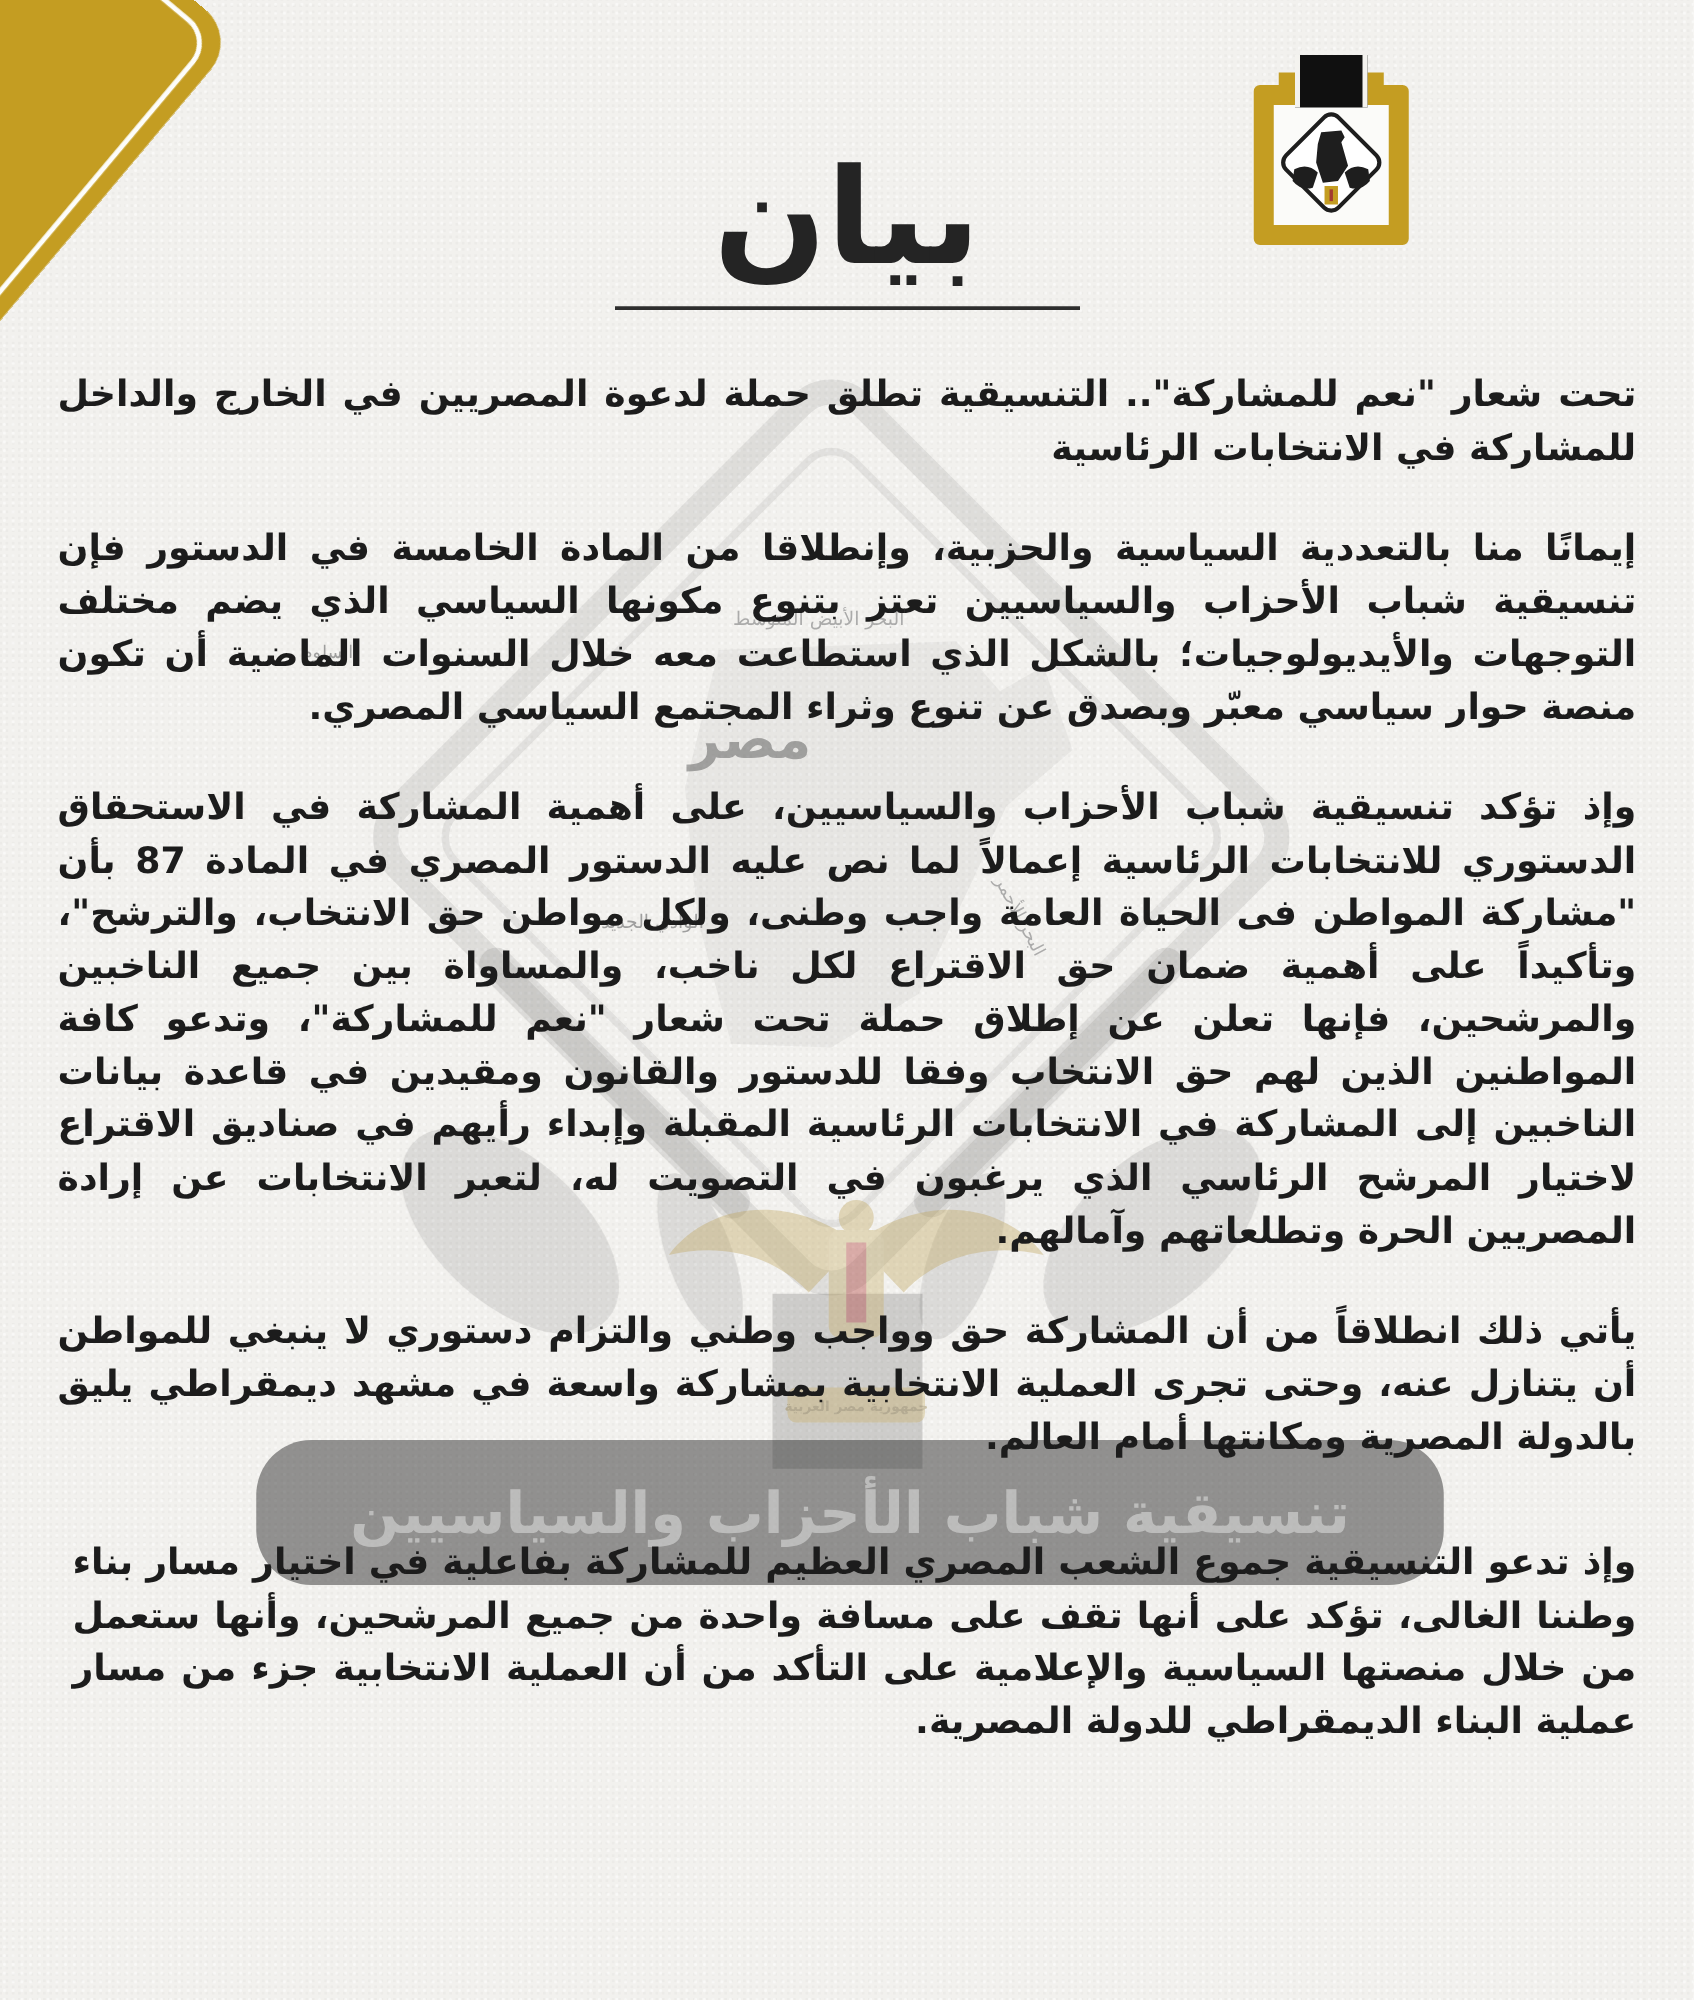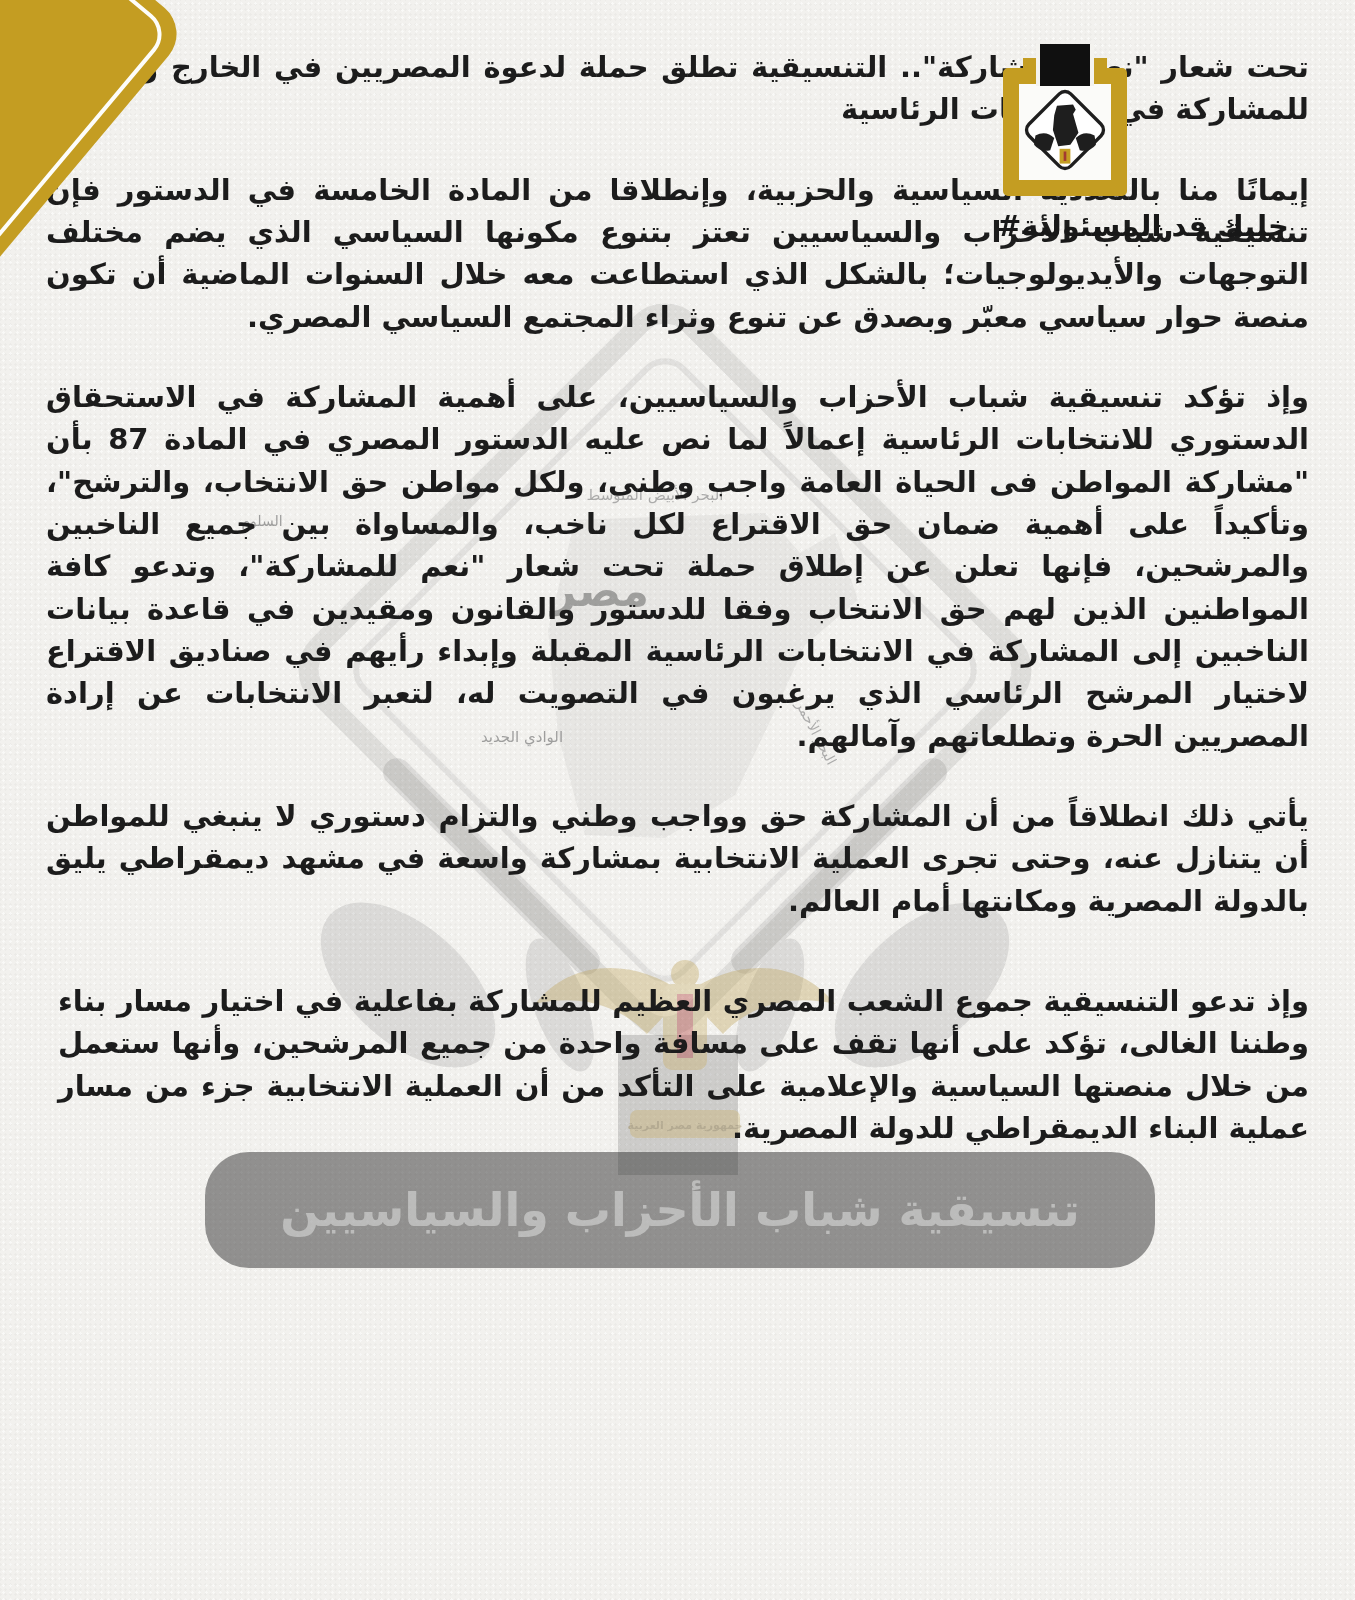--- a/index.html
+++ b/index.html
@@ -125,23 +125,26 @@
       <div class="ballot-paper"></div>
       <svg class="box-emblem" viewBox="0 0 64 64">
         <rect x="10" y="10" width="44" height="44" rx="6" transform="rotate(45 32 32)" fill="#ffffff" stroke="#1e1e1e" stroke-width="2.5"></rect>
         <path d="M26 14 L38 13 L40 17 L38 20 L42 34 L36 43 L27 44 L23 32 L24 21 Z" fill="#1e1e1e"></path>
         <path d="M10 36 q8 -4 14 2 l-3 9 q-7 2 -12 -4 Z" fill="#1e1e1e"></path>
         <path d="M54 36 q-8 -4 -14 2 l3 9 q7 2 12 -4 Z" fill="#1e1e1e"></path>
         <rect x="28" y="46" width="8" height="11" fill="#c49d22"></rect>
         <rect x="31" y="48" width="2" height="7" fill="#a33a30"></rect>
       </svg>
     </div>
-    <div class="logo-hashtag"><span>خليك قد المسئولية</span><span>#</span></div>
   </div>
 
+  <div class="masthead">
+    <h1 class="page-title">بيان</h1>
+    <div class="title-underline"></div>
+  </div>
 
   <div class="statement">
     <p>تحت شعار "نعم للمشاركة".. التنسيقية تطلق حملة لدعوة المصريين في الخارج والداخل للمشاركة في الانتخابات الرئاسية</p>
     <p>إيمانًا منا بالتعددية السياسية والحزبية، وإنطلاقا من المادة الخامسة في الدستور فإن تنسيقية شباب الأحزاب والسياسيين تعتز بتنوع مكونها السياسي الذي يضم مختلف التوجهات والأيديولوجيات؛ بالشكل الذي استطاعت معه خلال السنوات الماضية أن تكون منصة حوار سياسي معبّر وبصدق عن تنوع وثراء المجتمع السياسي المصري.</p>
     <p>وإذ تؤكد تنسيقية شباب الأحزاب والسياسيين، على أهمية المشاركة في الاستحقاق الدستوري للانتخابات الرئاسية إعمالاً لما نص عليه الدستور المصري في المادة 87 بأن "مشاركة المواطن فى الحياة العامة واجب وطنى، ولكل مواطن حق الانتخاب، والترشح"، وتأكيداً على أهمية ضمان حق الاقتراع لكل ناخب، والمساواة بين جميع الناخبين والمرشحين، فإنها تعلن عن إطلاق حملة تحت شعار "نعم للمشاركة"، وتدعو كافة المواطنين الذين لهم حق الانتخاب وفقا للدستور والقانون ومقيدين في قاعدة بيانات الناخبين إلى المشاركة في الانتخابات الرئاسية المقبلة وإبداء رأيهم في صناديق الاقتراع لاختيار المرشح الرئاسي الذي يرغبون في التصويت له، لتعبر الانتخابات عن إرادة المصريين الحرة وتطلعاتهم وآمالهم.</p>
     <p>يأتي ذلك انطلاقاً من أن المشاركة حق وواجب وطني والتزام دستوري لا ينبغي للمواطن أن يتنازل عنه، وحتى تجرى العملية الانتخابية بمشاركة واسعة في مشهد ديمقراطي يليق بالدولة المصرية ومكانتها أمام العالم.</p>
     <p class="last">وإذ تدعو التنسيقية جموع الشعب المصري العظيم للمشاركة بفاعلية في اختيار مسار بناء وطننا الغالى، تؤكد على أنها تقف على مسافة واحدة من جميع المرشحين، وأنها ستعمل من خلال منصتها السياسية والإعلامية على التأكد من أن العملية الانتخابية جزء من مسار عملية البناء الديمقراطي للدولة المصرية.</p>
   </div>
 
 </div>

